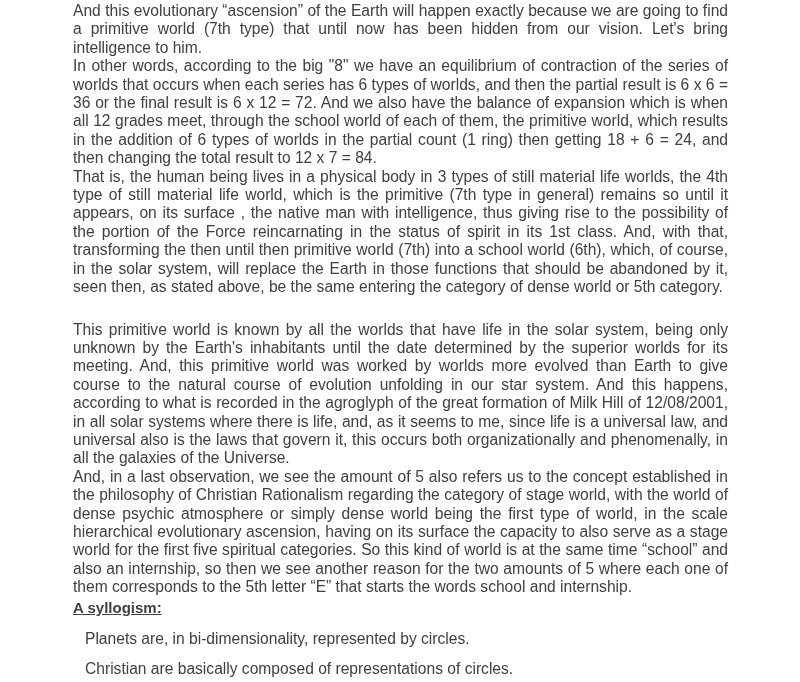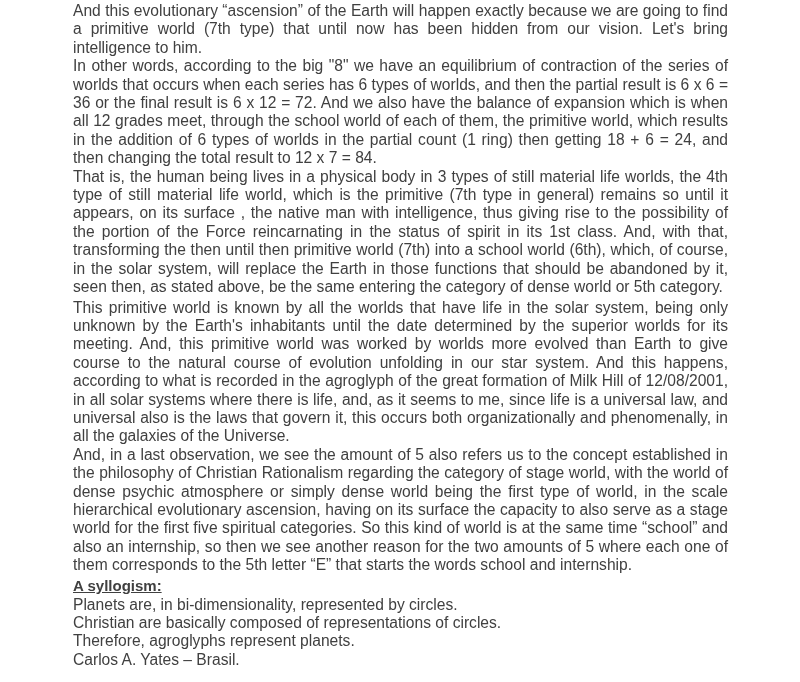--- a/index.html
+++ b/index.html
@@ -22,32 +22,32 @@
       font-size: 15.6px;
       line-height: 18.4px;
       color: #404040;
     }
     .para {
       margin: 0;
       text-align: justify;
       text-align-last: left;
     }
     .para.gap-before {
-      margin-top: 2px;
+      margin-top: 24px;
     }
     .heading {
       margin: 0;
       font-weight: bold;
       text-decoration: underline;
       font-size: 15px;
       line-height: 20px;
       margin-top: 1px;
     }
     .line {
-      margin: 0;
+      margin: 12px;
       font-size: 15.6px;
       line-height: 18.4px;
     }
   </style>
 </head>
 <body>
 
 <div class="page">
   <p class="para">And this evolutionary “ascension” of the Earth will happen exactly because we are going to find a primitive world (7th type) that until now has been hidden from our vision. Let's bring intelligence to him.</p>
   <p class="para">In other words, according to the big "8" we have an equilibrium of contraction of the series of worlds that occurs when each series has 6 types of worlds, and then the partial result is 6 x 6 = 36 or the final result is 6 x 12 = 72. And we also have the balance of expansion which is when all 12 grades meet, through the school world of each of them, the primitive world, which results in the addition of 6 types of worlds in the partial count (1 ring) then getting 18 + 6 = 24, and then changing the total result to 12 x 7 = 84.</p>

